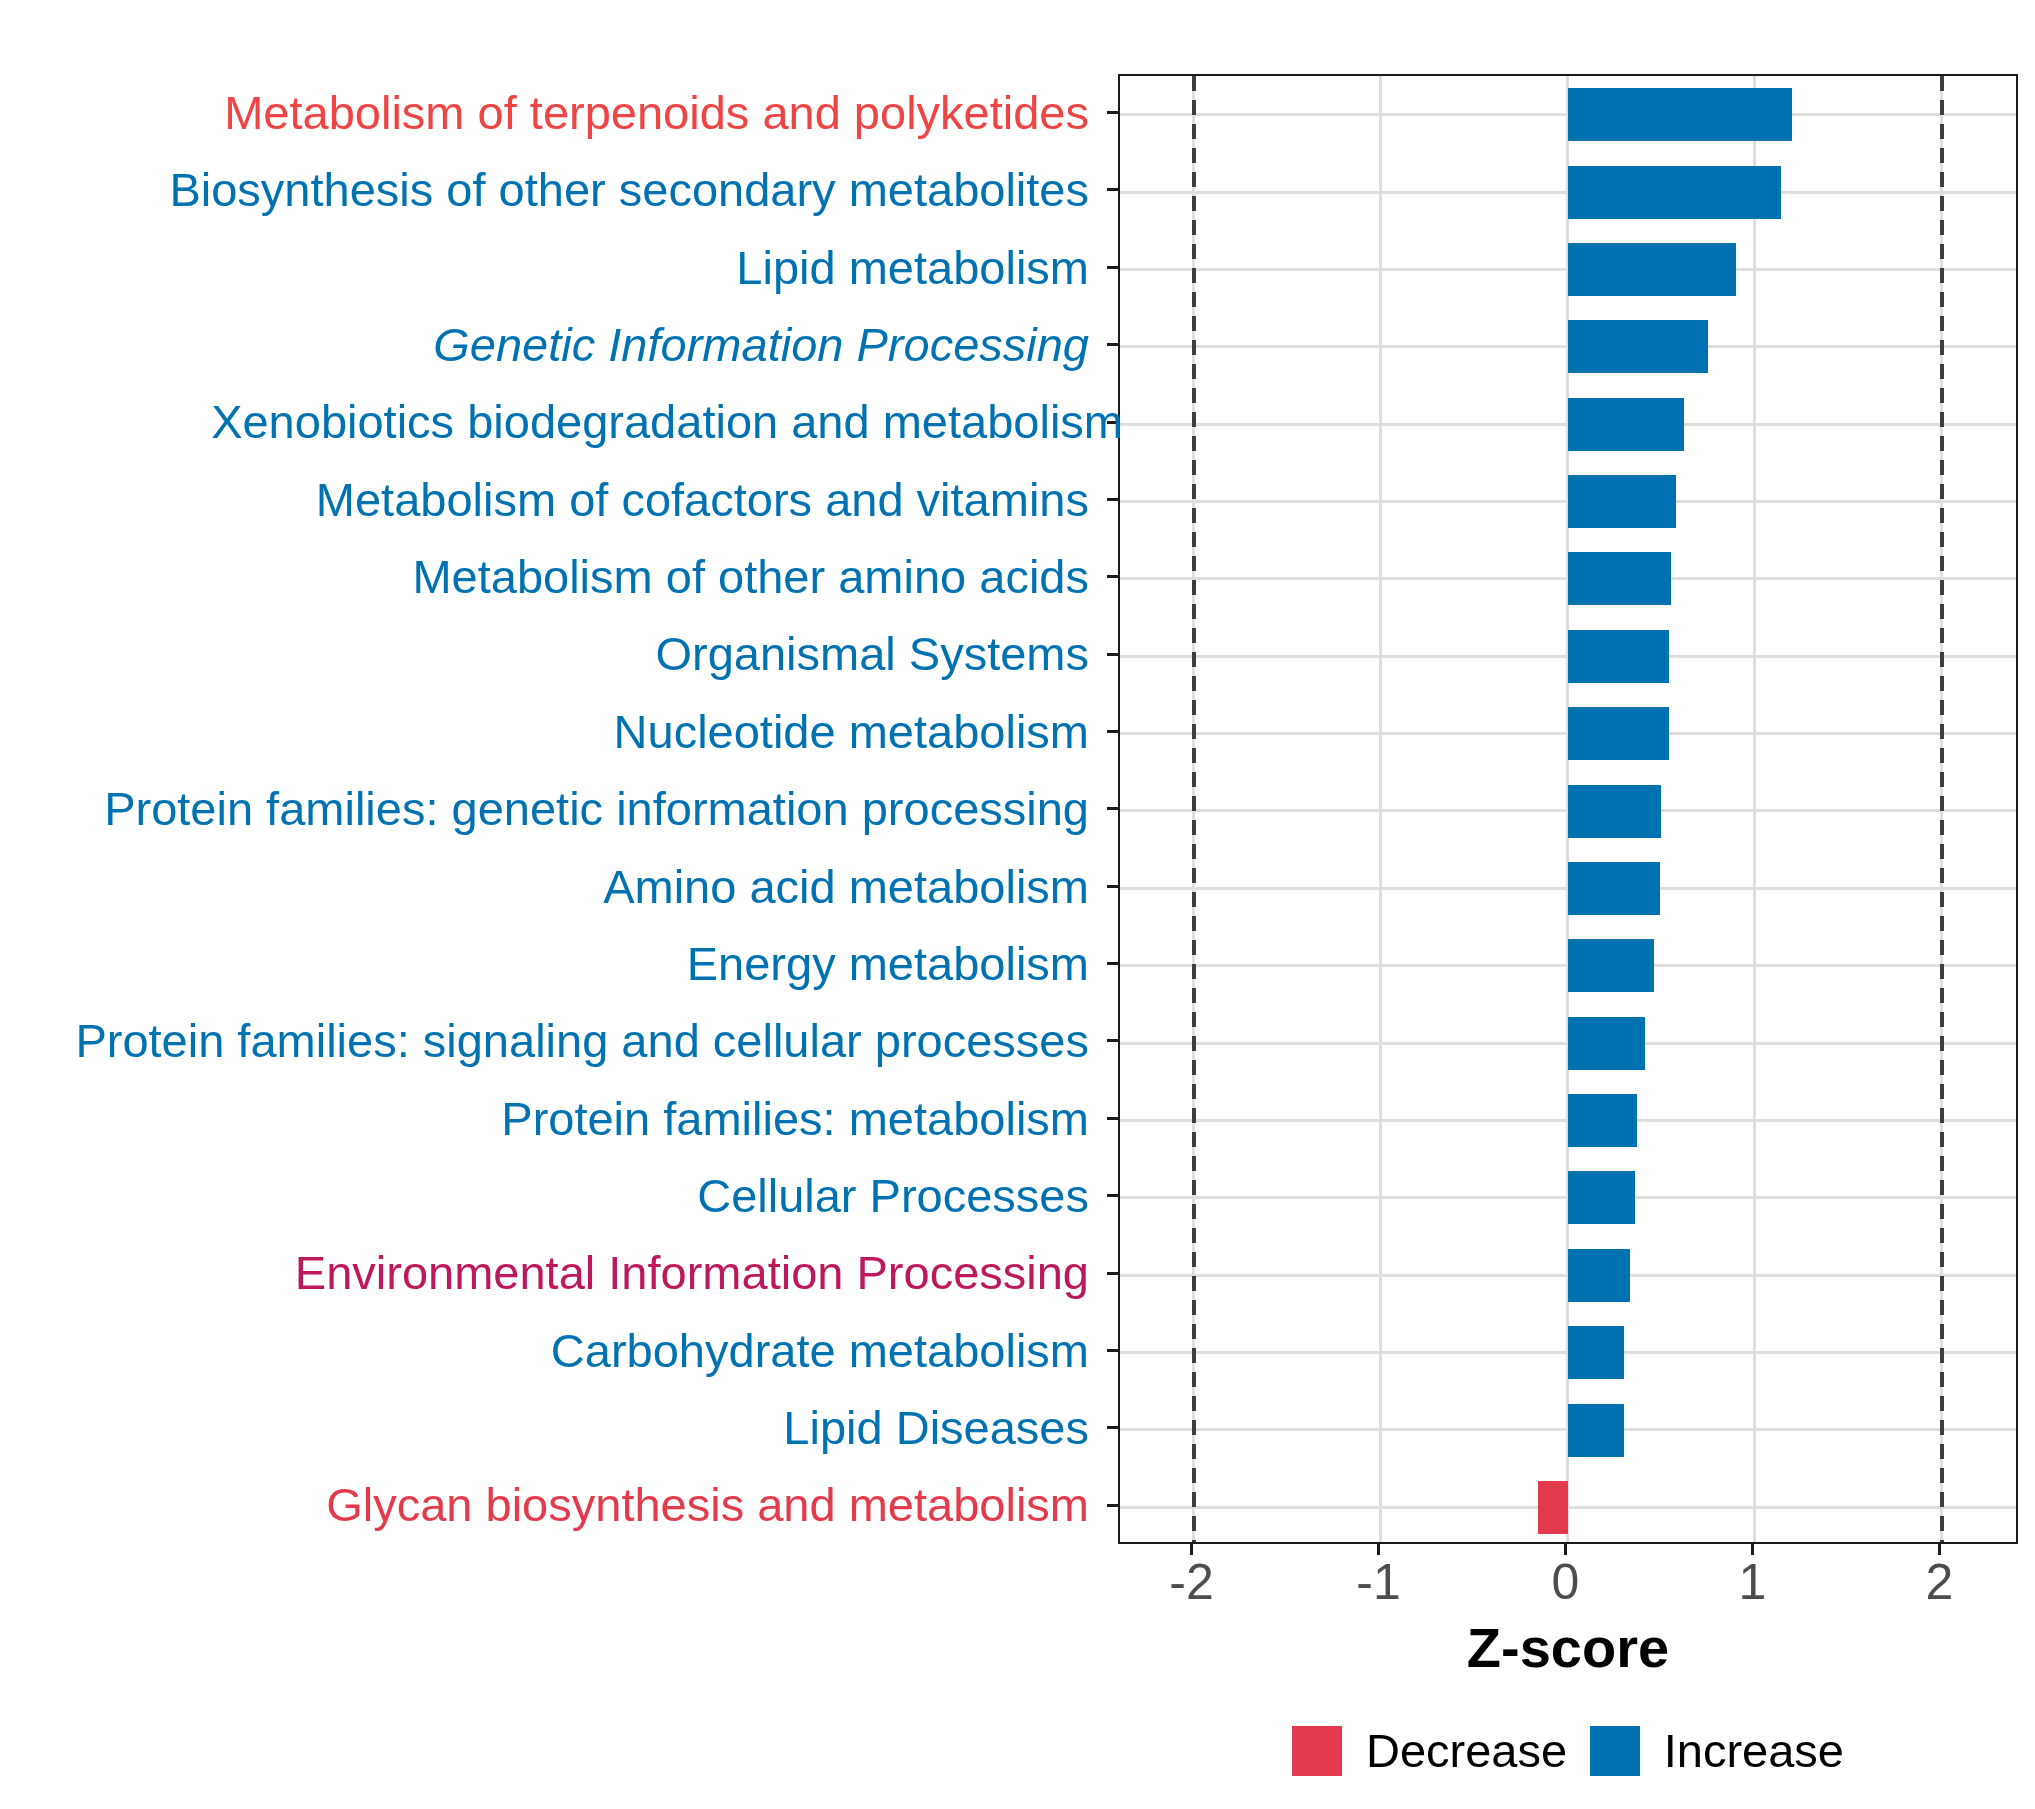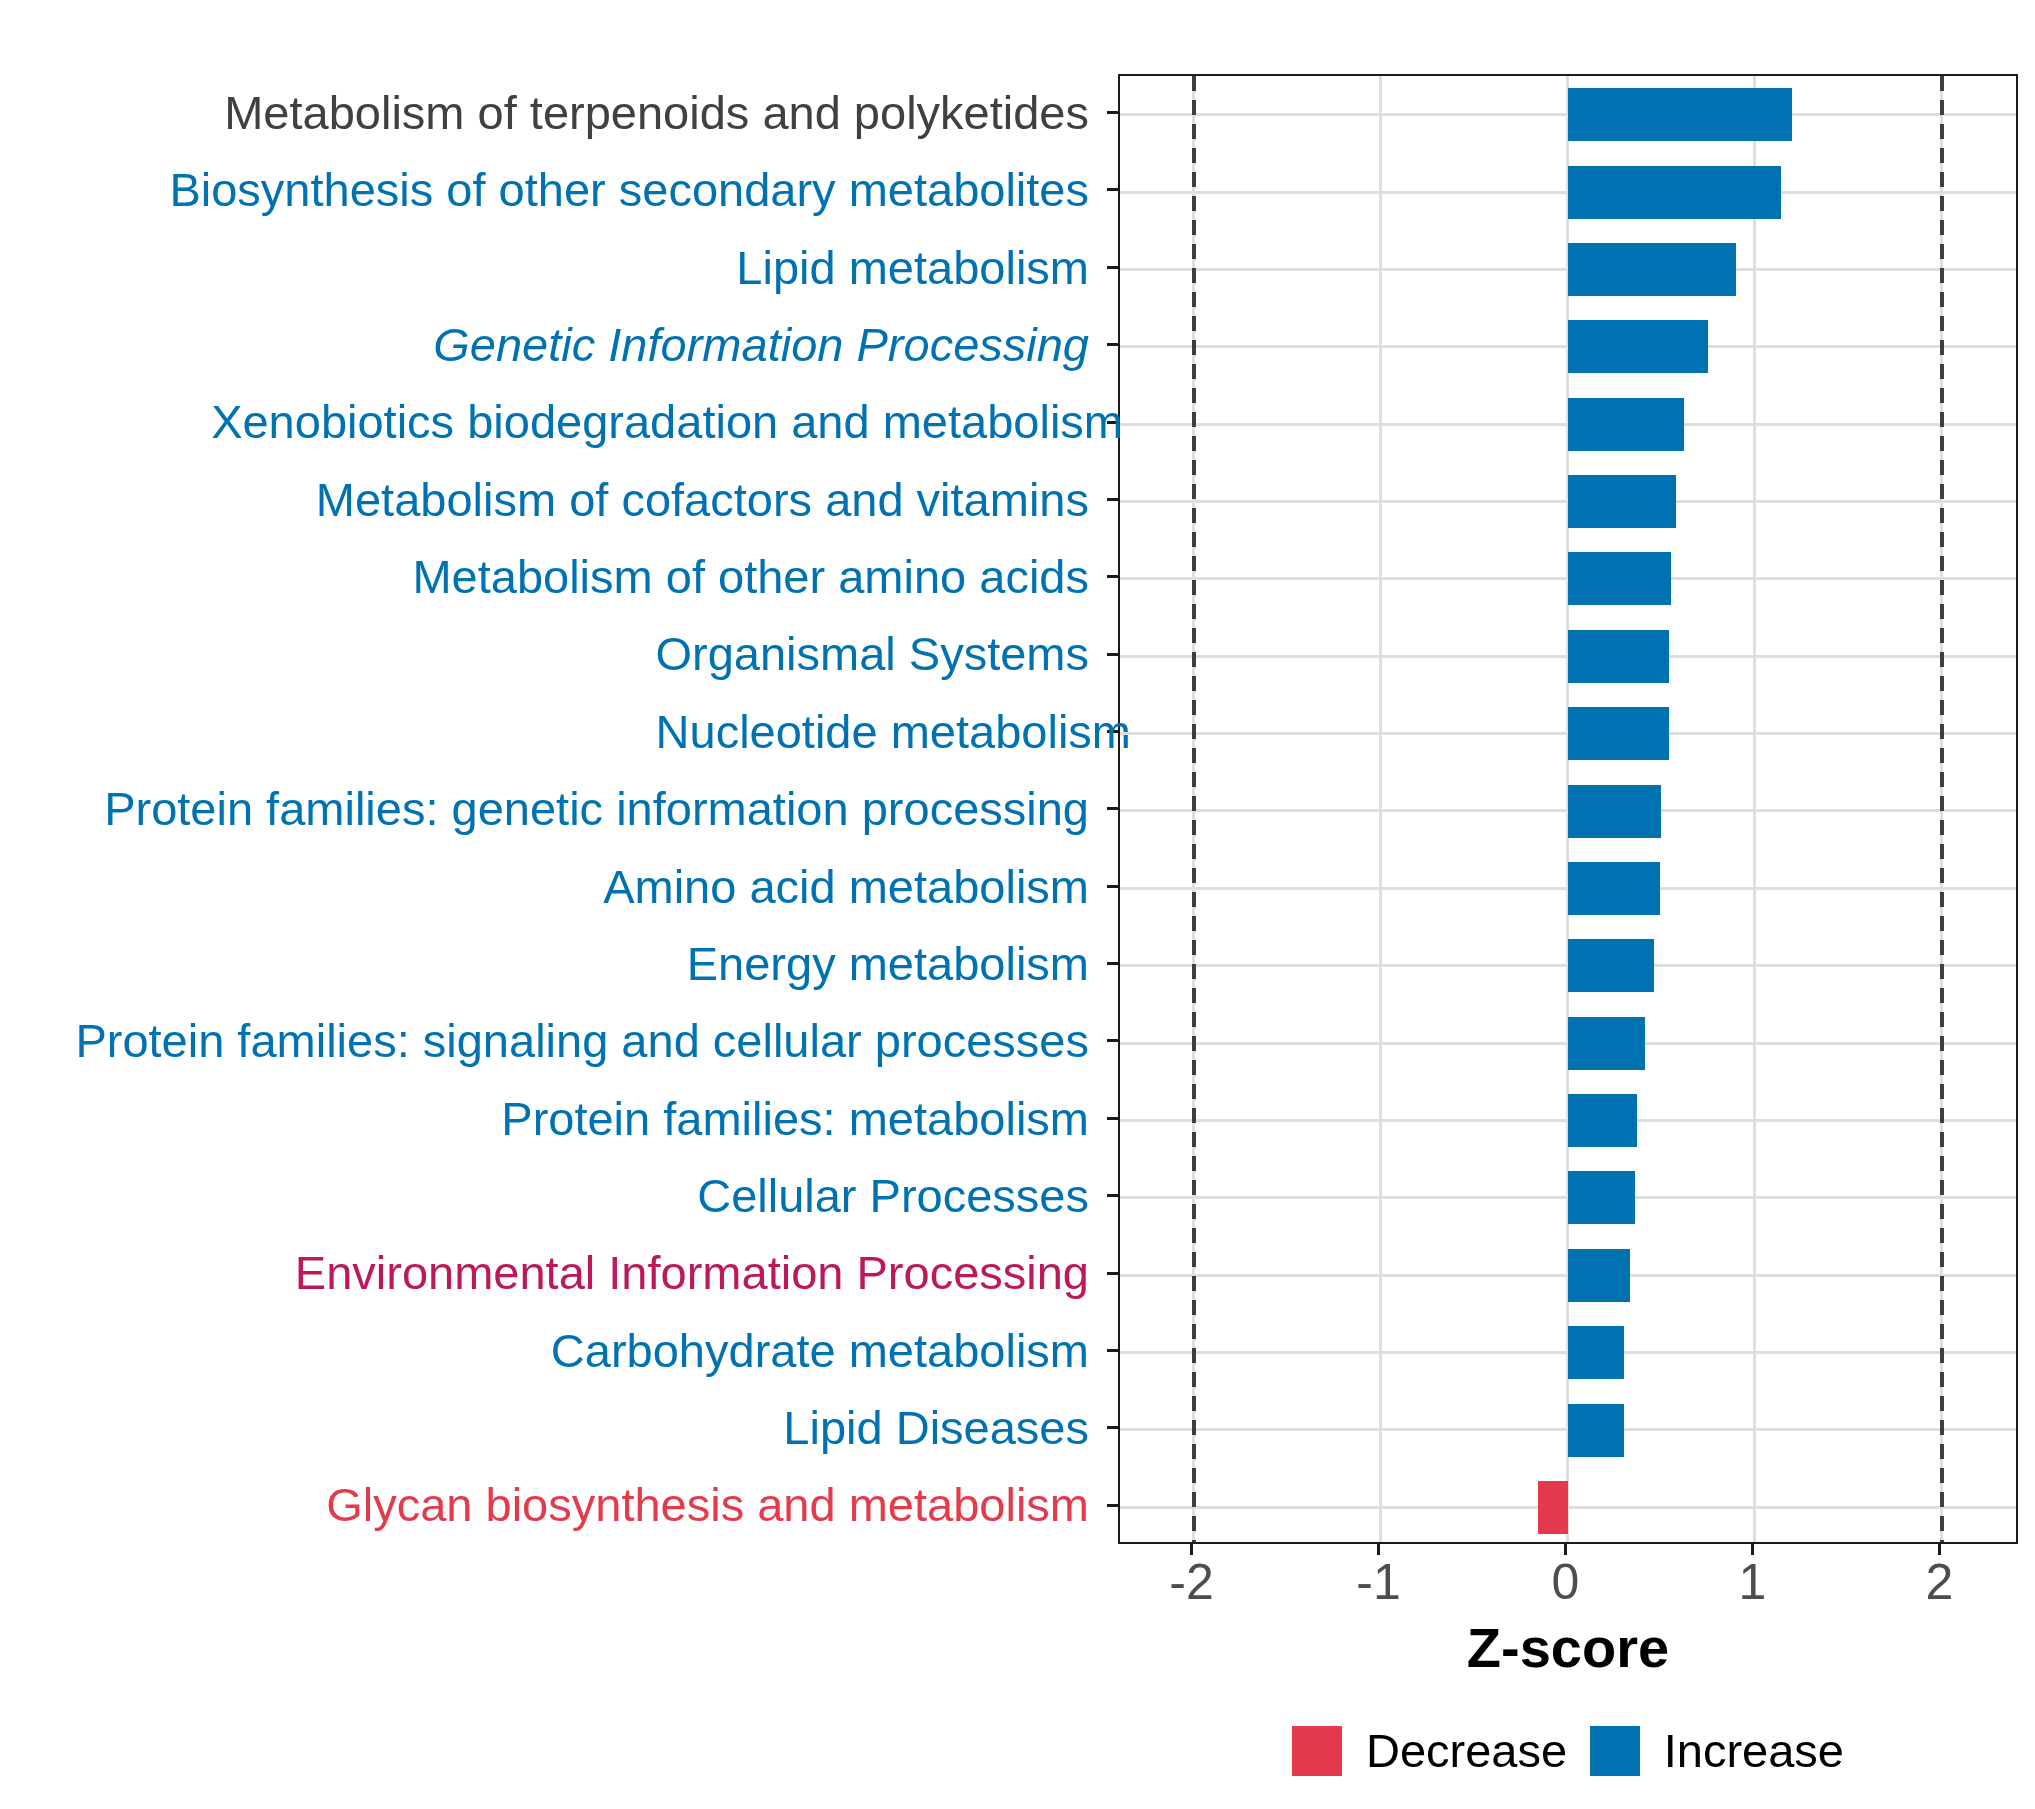--- a/index.html
+++ b/index.html
@@ -147,37 +147,37 @@
     <div class="xticklab" style="left: 1131px; top: 1556px;">-2</div>
     <div class="xtickmark" style="left: 1377px; top: 1544px;"></div>
     <div class="xticklab" style="left: 1318px; top: 1556px;">-1</div>
     <div class="xtickmark" style="left: 1564px; top: 1544px;"></div>
     <div class="xticklab" style="left: 1505px; top: 1556px;">0</div>
     <div class="xtickmark" style="left: 1751px; top: 1544px;"></div>
     <div class="xticklab" style="left: 1692px; top: 1556px;">1</div>
     <div class="xtickmark" style="left: 1938px; top: 1544px;"></div>
     <div class="xticklab" style="left: 1879px; top: 1556px;">2</div>
     <div class="ytickmark" style="left: 1107px; top: 111px;"></div>
-    <div class="ylab" style="top: 74px; height: 77px; color: #404040;">Metabolism of terpenoids and polyketides</div>
+    <div class="ylab" style="top: 74px; height: 77px; color: #ef4444;">Metabolism of terpenoids and polyketides</div>
     <div class="ytickmark" style="left: 1107px; top: 188px;"></div>
     <div class="ylab" style="top: 151px; height: 77px; color: rgb(0, 114, 178);">Biosynthesis of other secondary metabolites</div>
     <div class="ytickmark" style="left: 1107px; top: 266px;"></div>
     <div class="ylab" style="top: 229px; height: 77px; color: rgb(0, 114, 178); text-align: center;">Lipid metabolism</div>
     <div class="ytickmark" style="left: 1107px; top: 343px;"></div>
     <div class="ylab" style="top: 306px; height: 77px; color: rgb(0, 114, 178); font-style: italic;">Genetic Information Processing</div>
     <div class="ytickmark" style="left: 1107px; top: 421px;"></div>
     <div class="ylab" style="top: 383px; height: 77px; color: rgb(0, 114, 178); margin-left: 34px;">Xenobiotics biodegradation and metabolism</div>
     <div class="ytickmark" style="left: 1107px; top: 498px;"></div>
     <div class="ylab" style="top: 461px; height: 77px; color: rgb(0, 114, 178);">Metabolism of cofactors and vitamins</div>
     <div class="ytickmark" style="left: 1107px; top: 575px;"></div>
     <div class="ylab" style="top: 538px; height: 77px; color: rgb(0, 114, 178);">Metabolism of other amino acids</div>
     <div class="ytickmark" style="left: 1107px; top: 653px;"></div>
     <div class="ylab" style="top: 615px; height: 77px; color: rgb(0, 114, 178);">Organismal Systems</div>
     <div class="ytickmark" style="left: 1107px; top: 730px;"></div>
-    <div class="ylab" style="top: 693px; height: 77px; color: rgb(0, 114, 178); padding-left: 42px;">Nucleotide metabolism</div>
+    <div class="ylab" style="top: 693px; height: 77px; color: rgb(0, 114, 178);">Nucleotide metabolism</div>
     <div class="ytickmark" style="left: 1107px; top: 807px;"></div>
     <div class="ylab" style="top: 770px; height: 77px; color: rgb(0, 114, 178);">Protein families: genetic information processing</div>
     <div class="ytickmark" style="left: 1107px; top: 885px;"></div>
     <div class="ylab" style="top: 848px; height: 77px; color: rgb(0, 114, 178);">Amino acid metabolism</div>
     <div class="ytickmark" style="left: 1107px; top: 962px;"></div>
     <div class="ylab" style="top: 925px; height: 77px; color: rgb(0, 114, 178);">Energy metabolism</div>
     <div class="ytickmark" style="left: 1107px; top: 1039px;"></div>
     <div class="ylab" style="top: 1002px; height: 77px; color: rgb(0, 114, 178);">Protein families: signaling and cellular processes</div>
     <div class="ytickmark" style="left: 1107px; top: 1117px;"></div>
     <div class="ylab" style="top: 1080px; height: 77px; color: rgb(0, 114, 178);">Protein families: metabolism</div>

